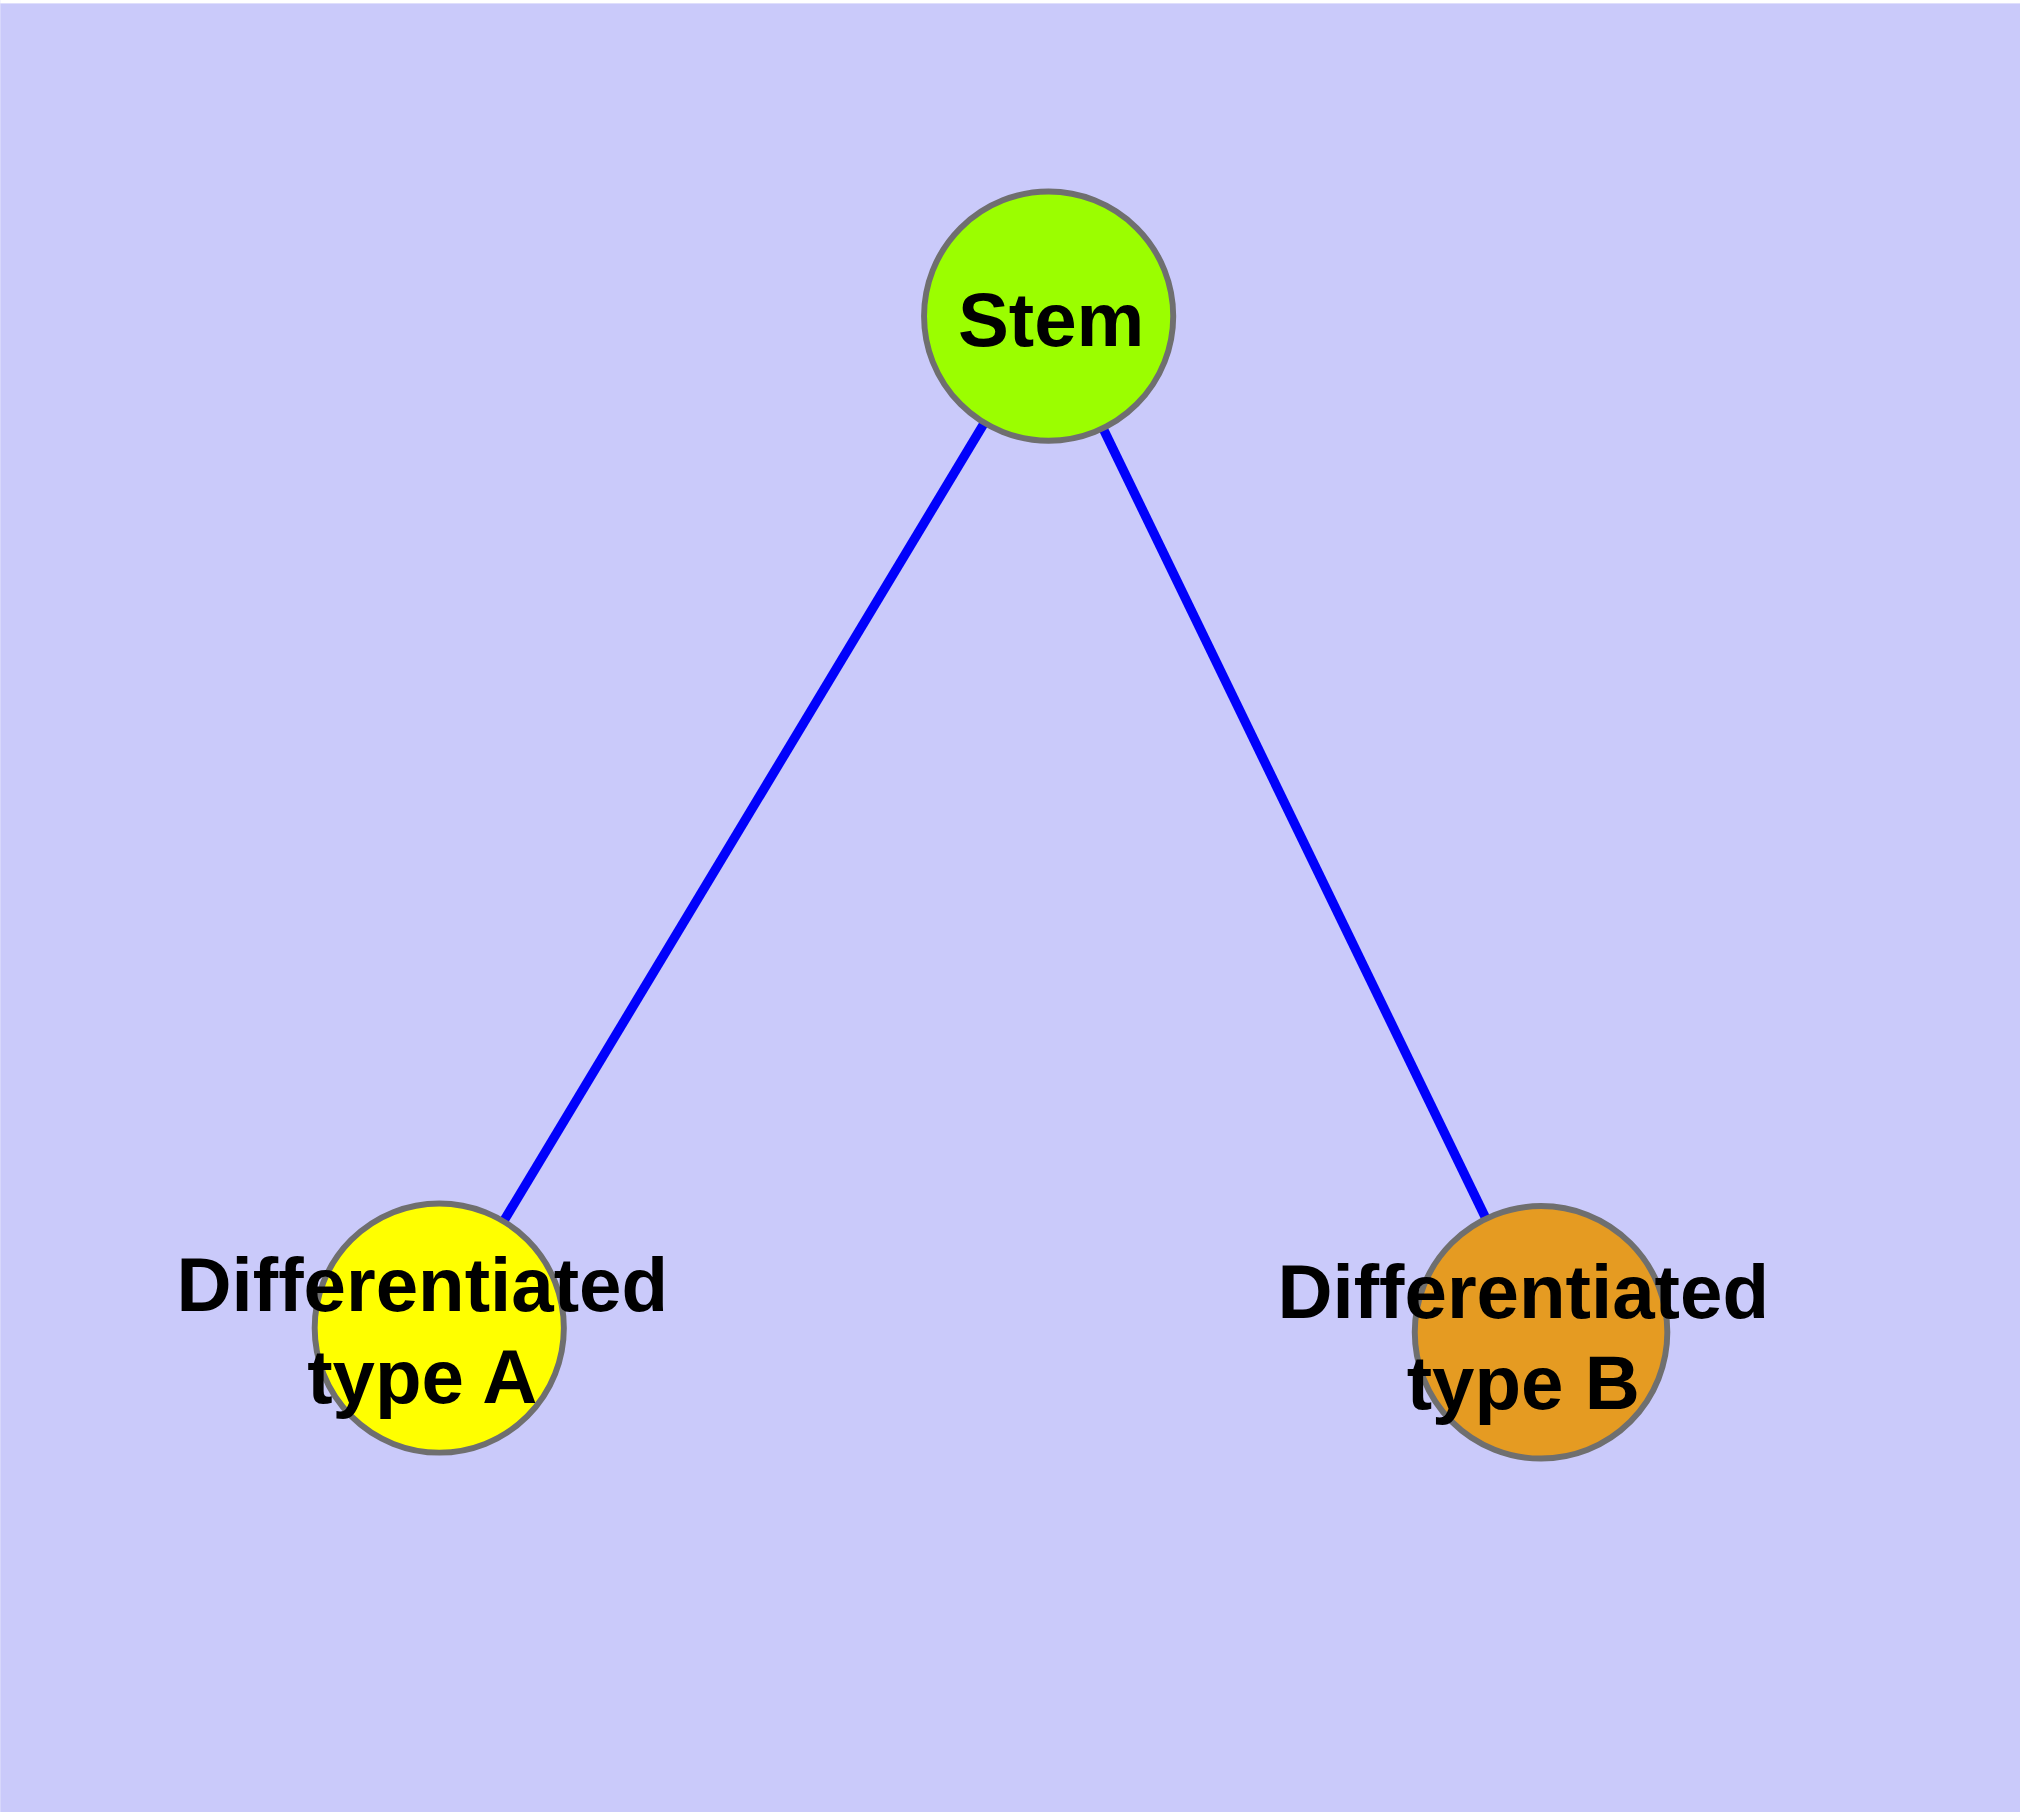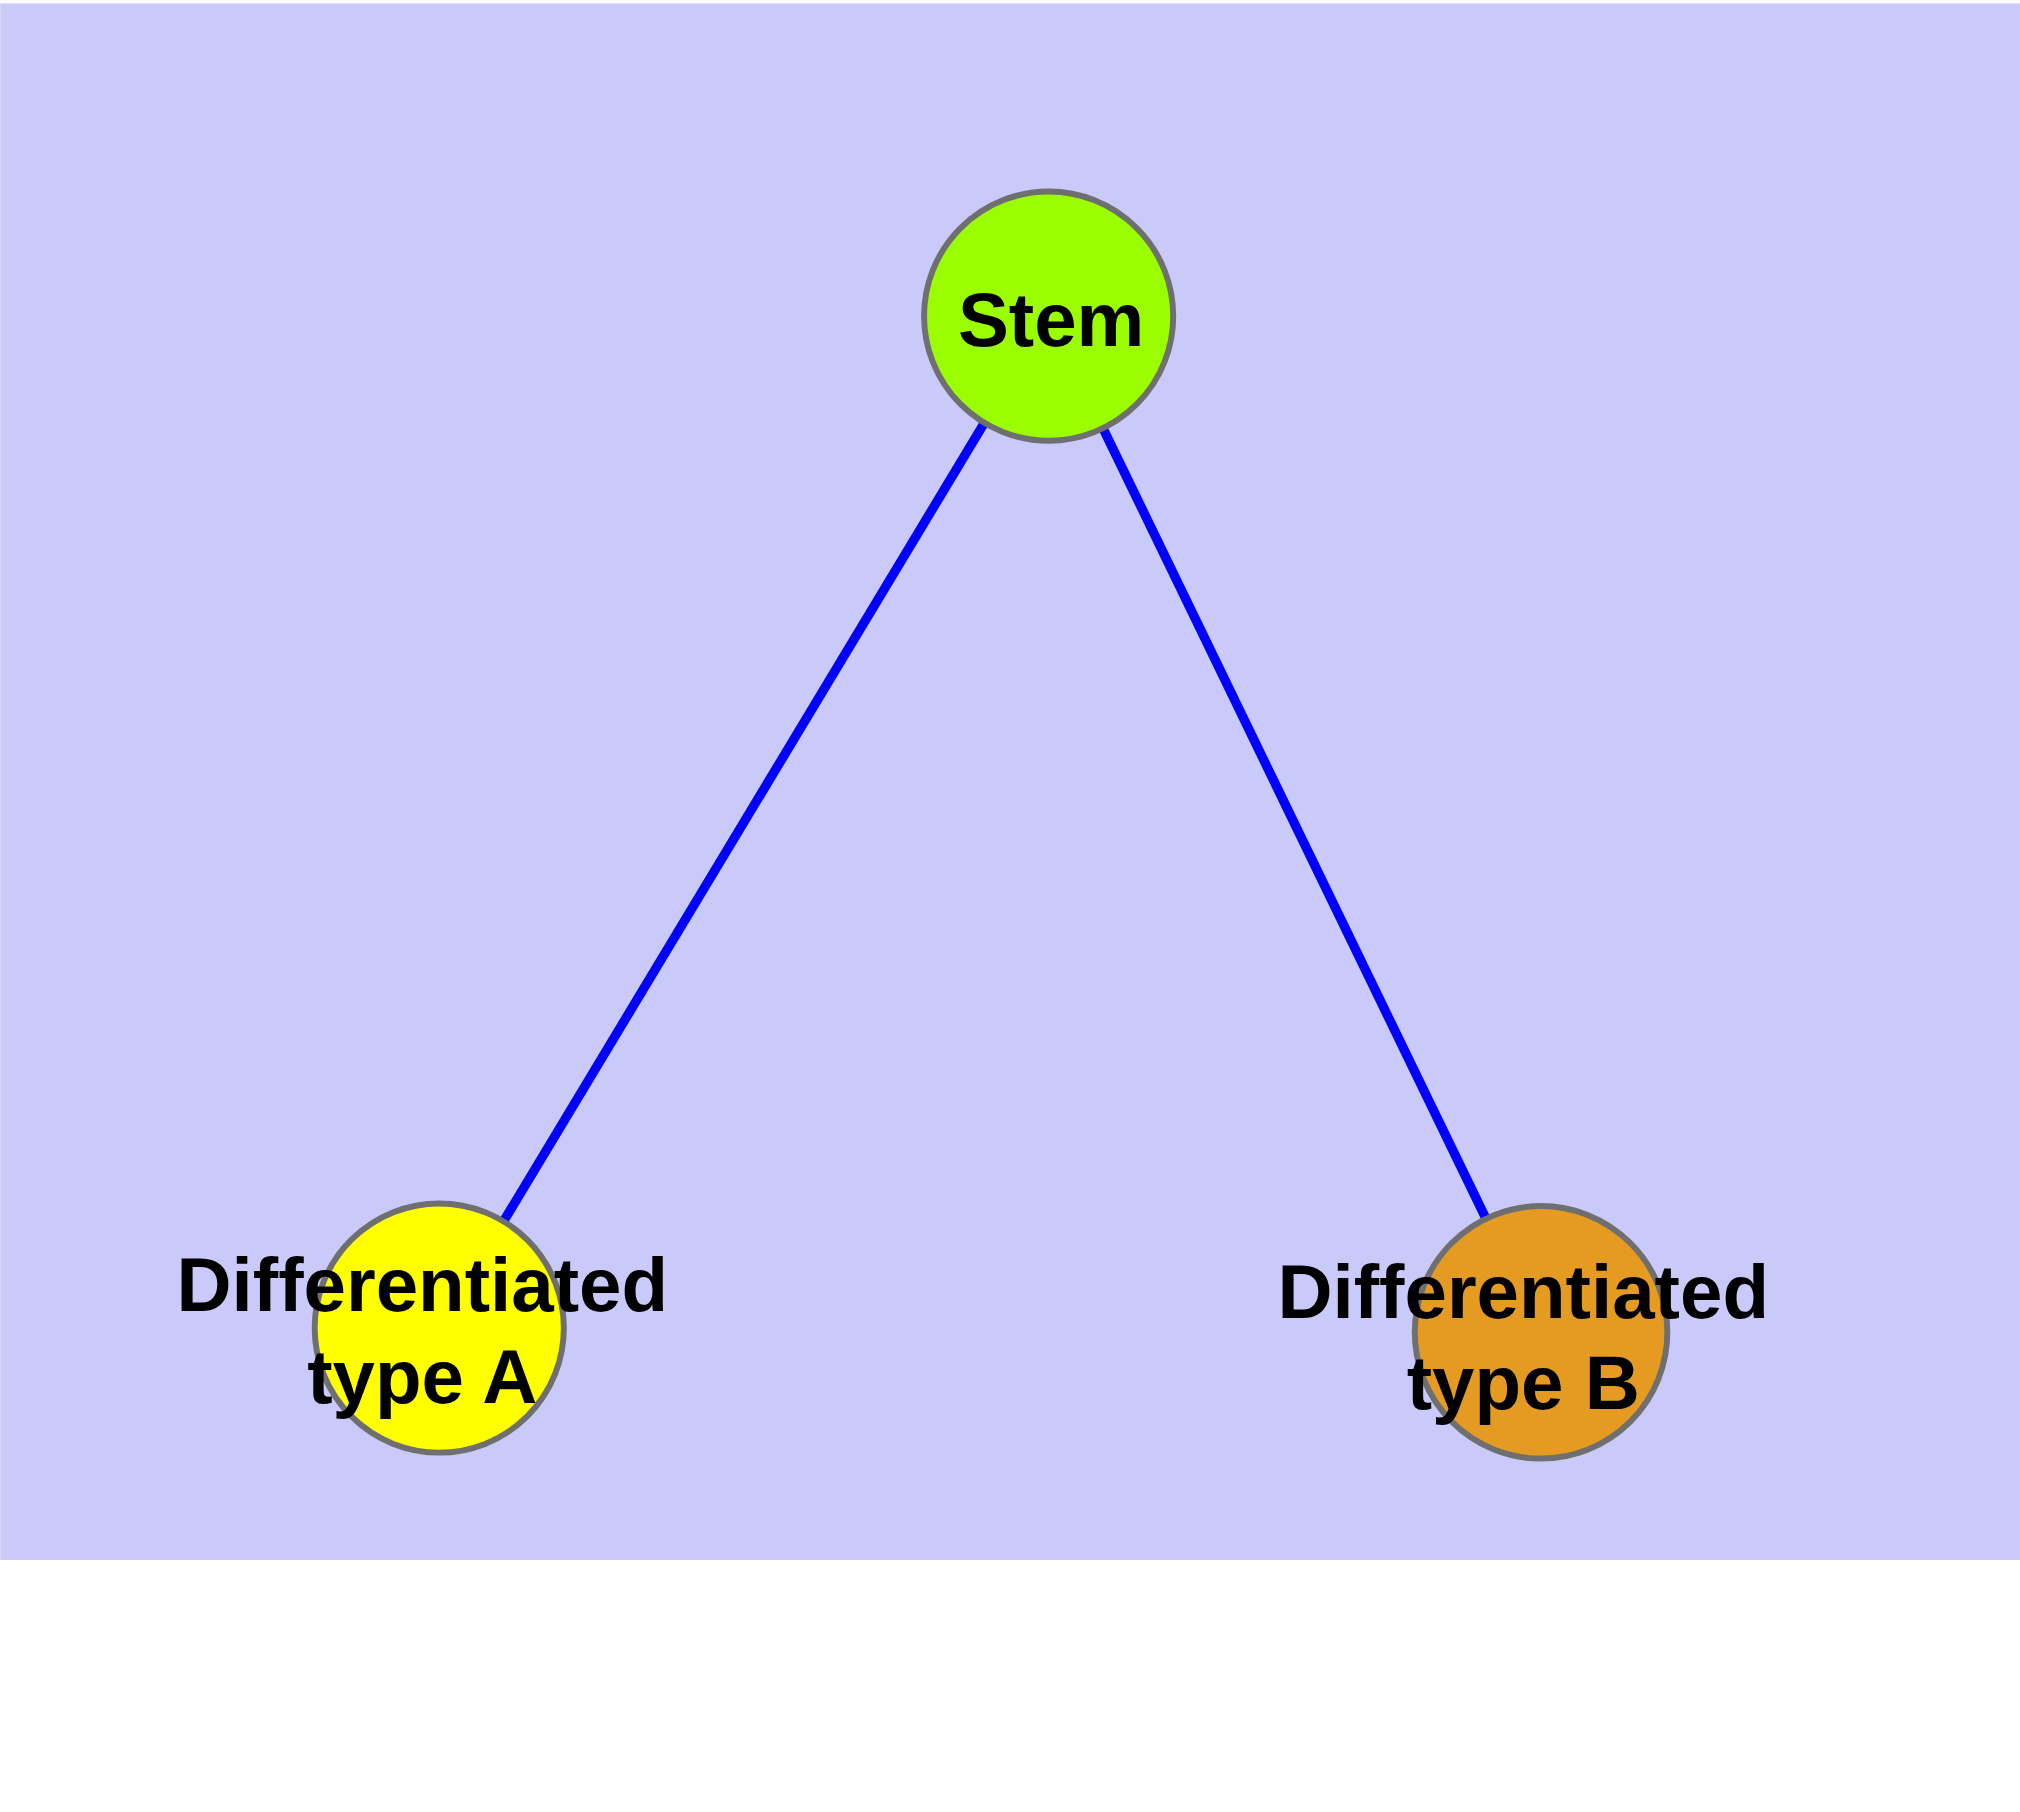--- a/index.html
+++ b/index.html
@@ -2,21 +2,21 @@
 <html style="font-size:13.6px"><head>
   <meta charset="utf-8">
   <style>
     html, body {
       margin: 0;
       padding: 0;
       background: #ffffff;
     }
     .stage {
       width: 2021px;
-      height: 1560px;
+      height: 1812px;
       position: relative;
       overflow: hidden;
     }
     svg { display: block; }
     .node-label {
       font-family: "Liberation Sans", sans-serif;
       font-weight: 700;
       font-size: 90px;
     }
   </style>

